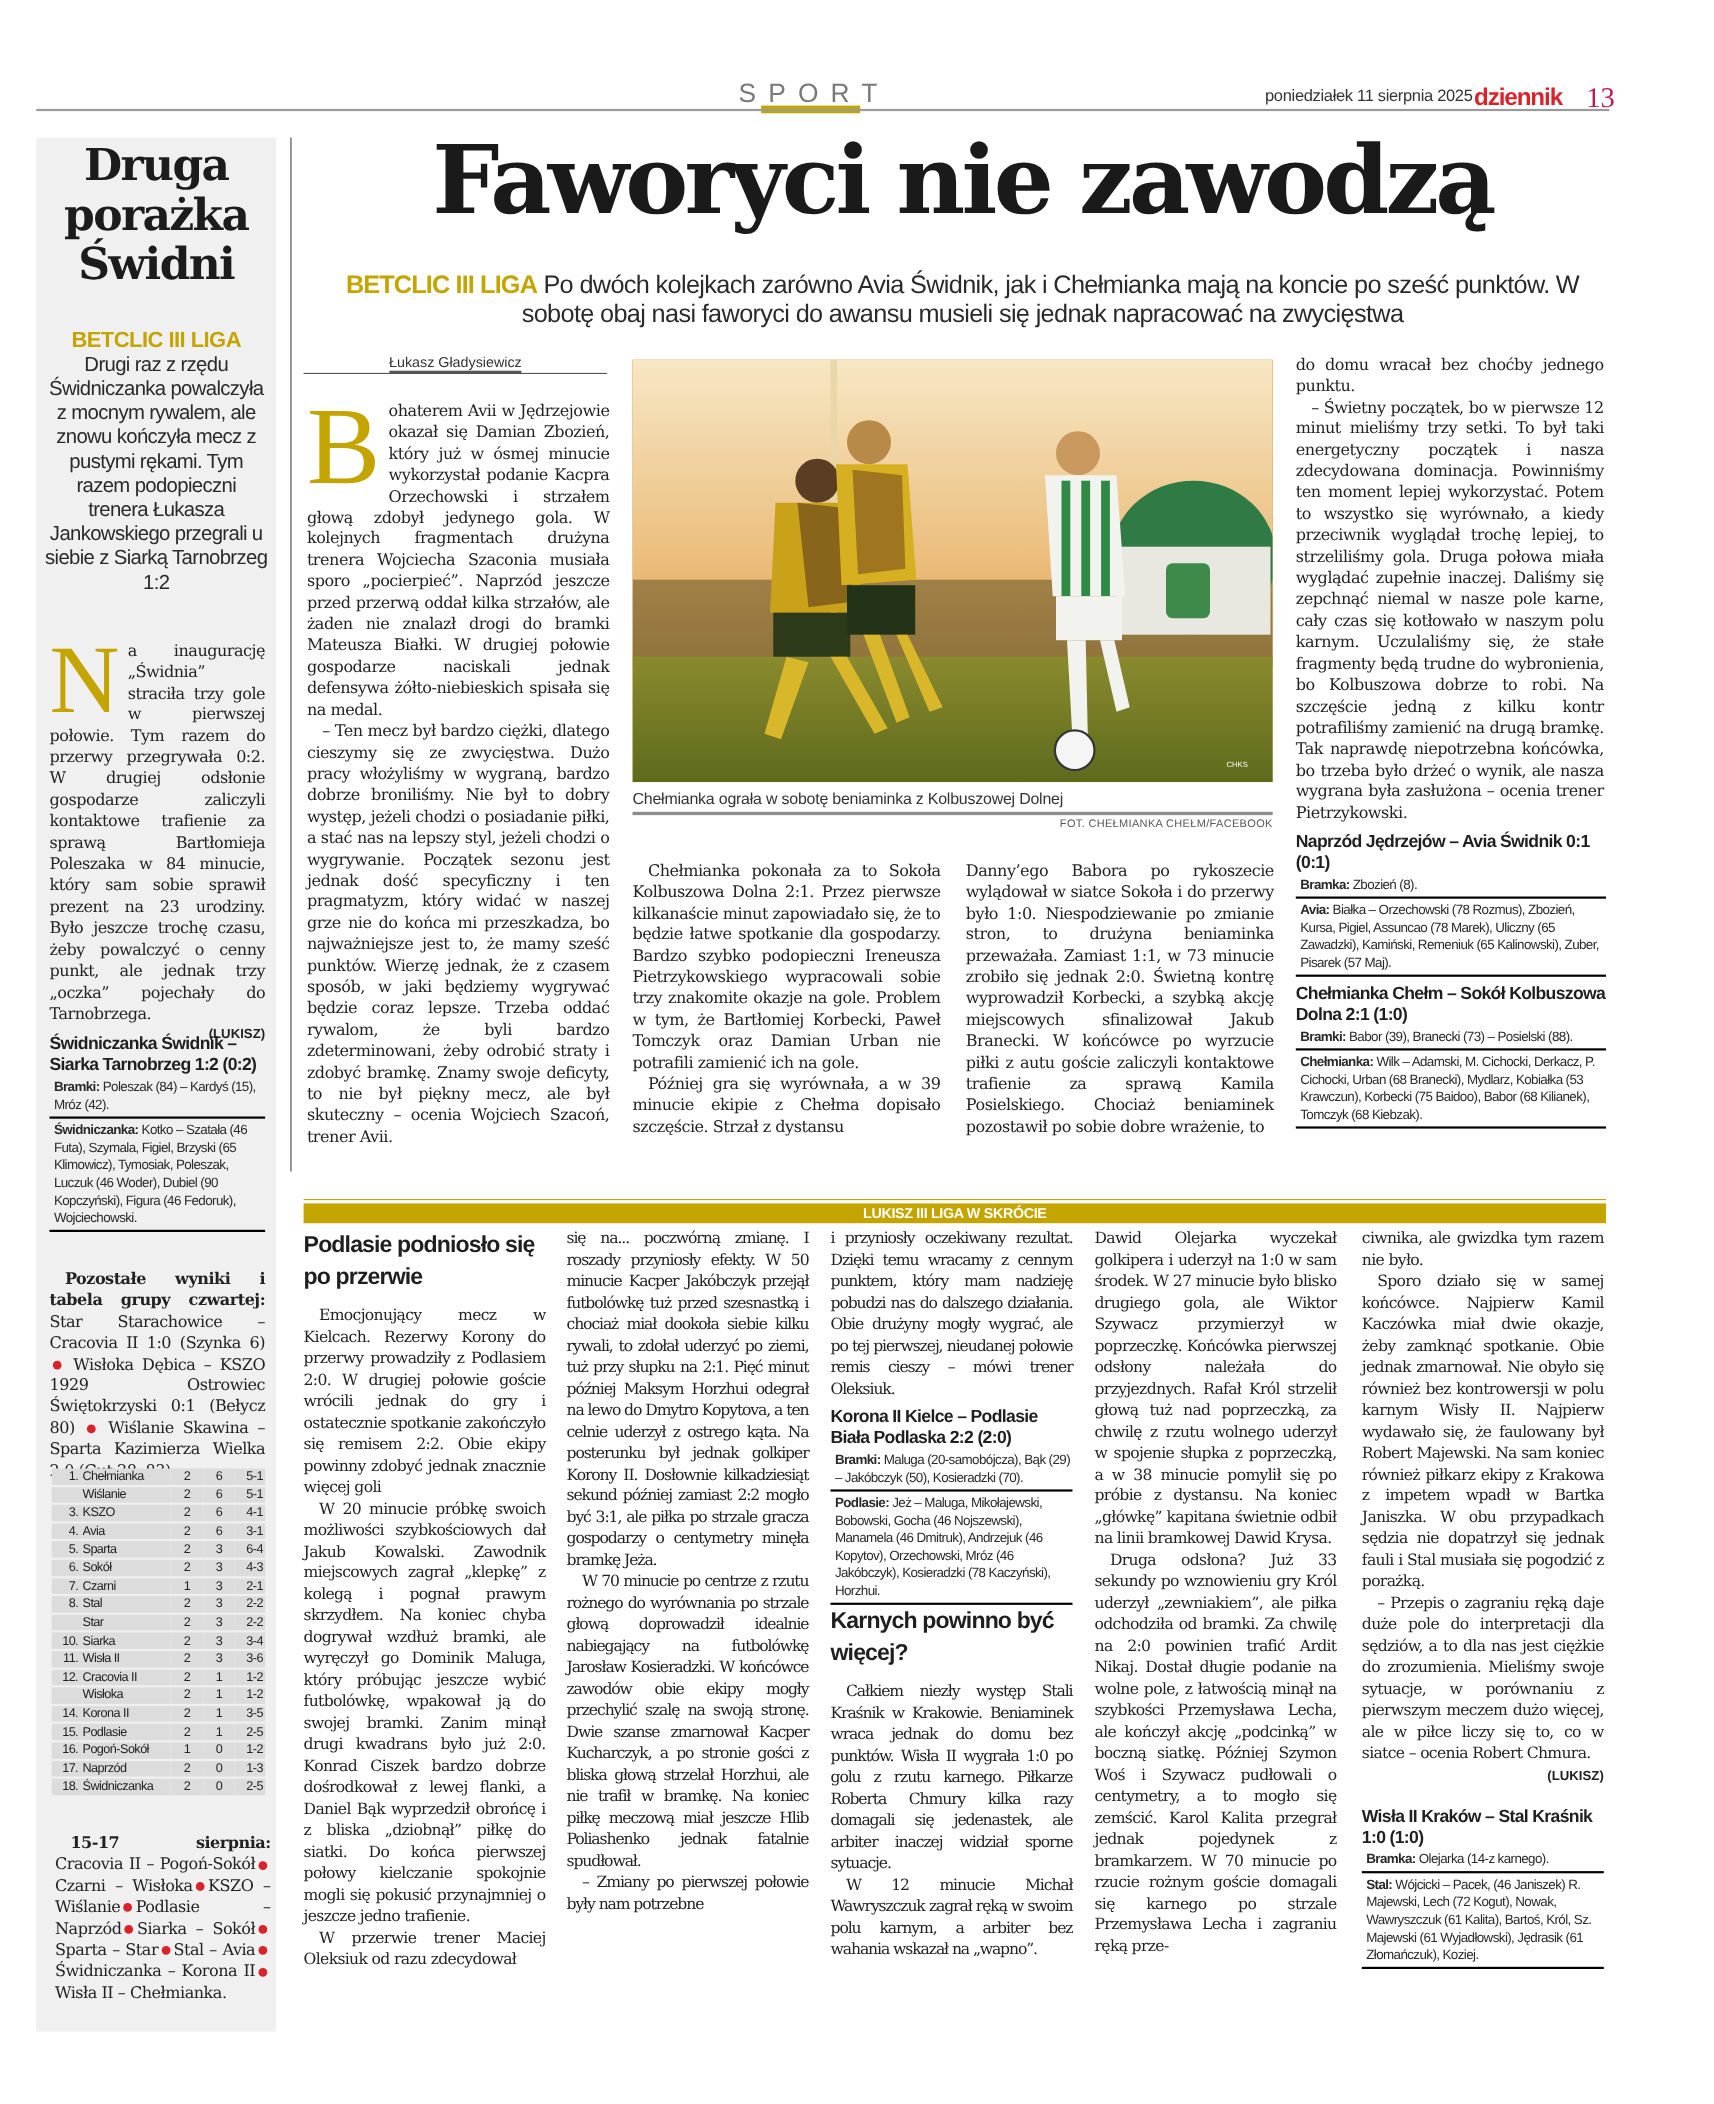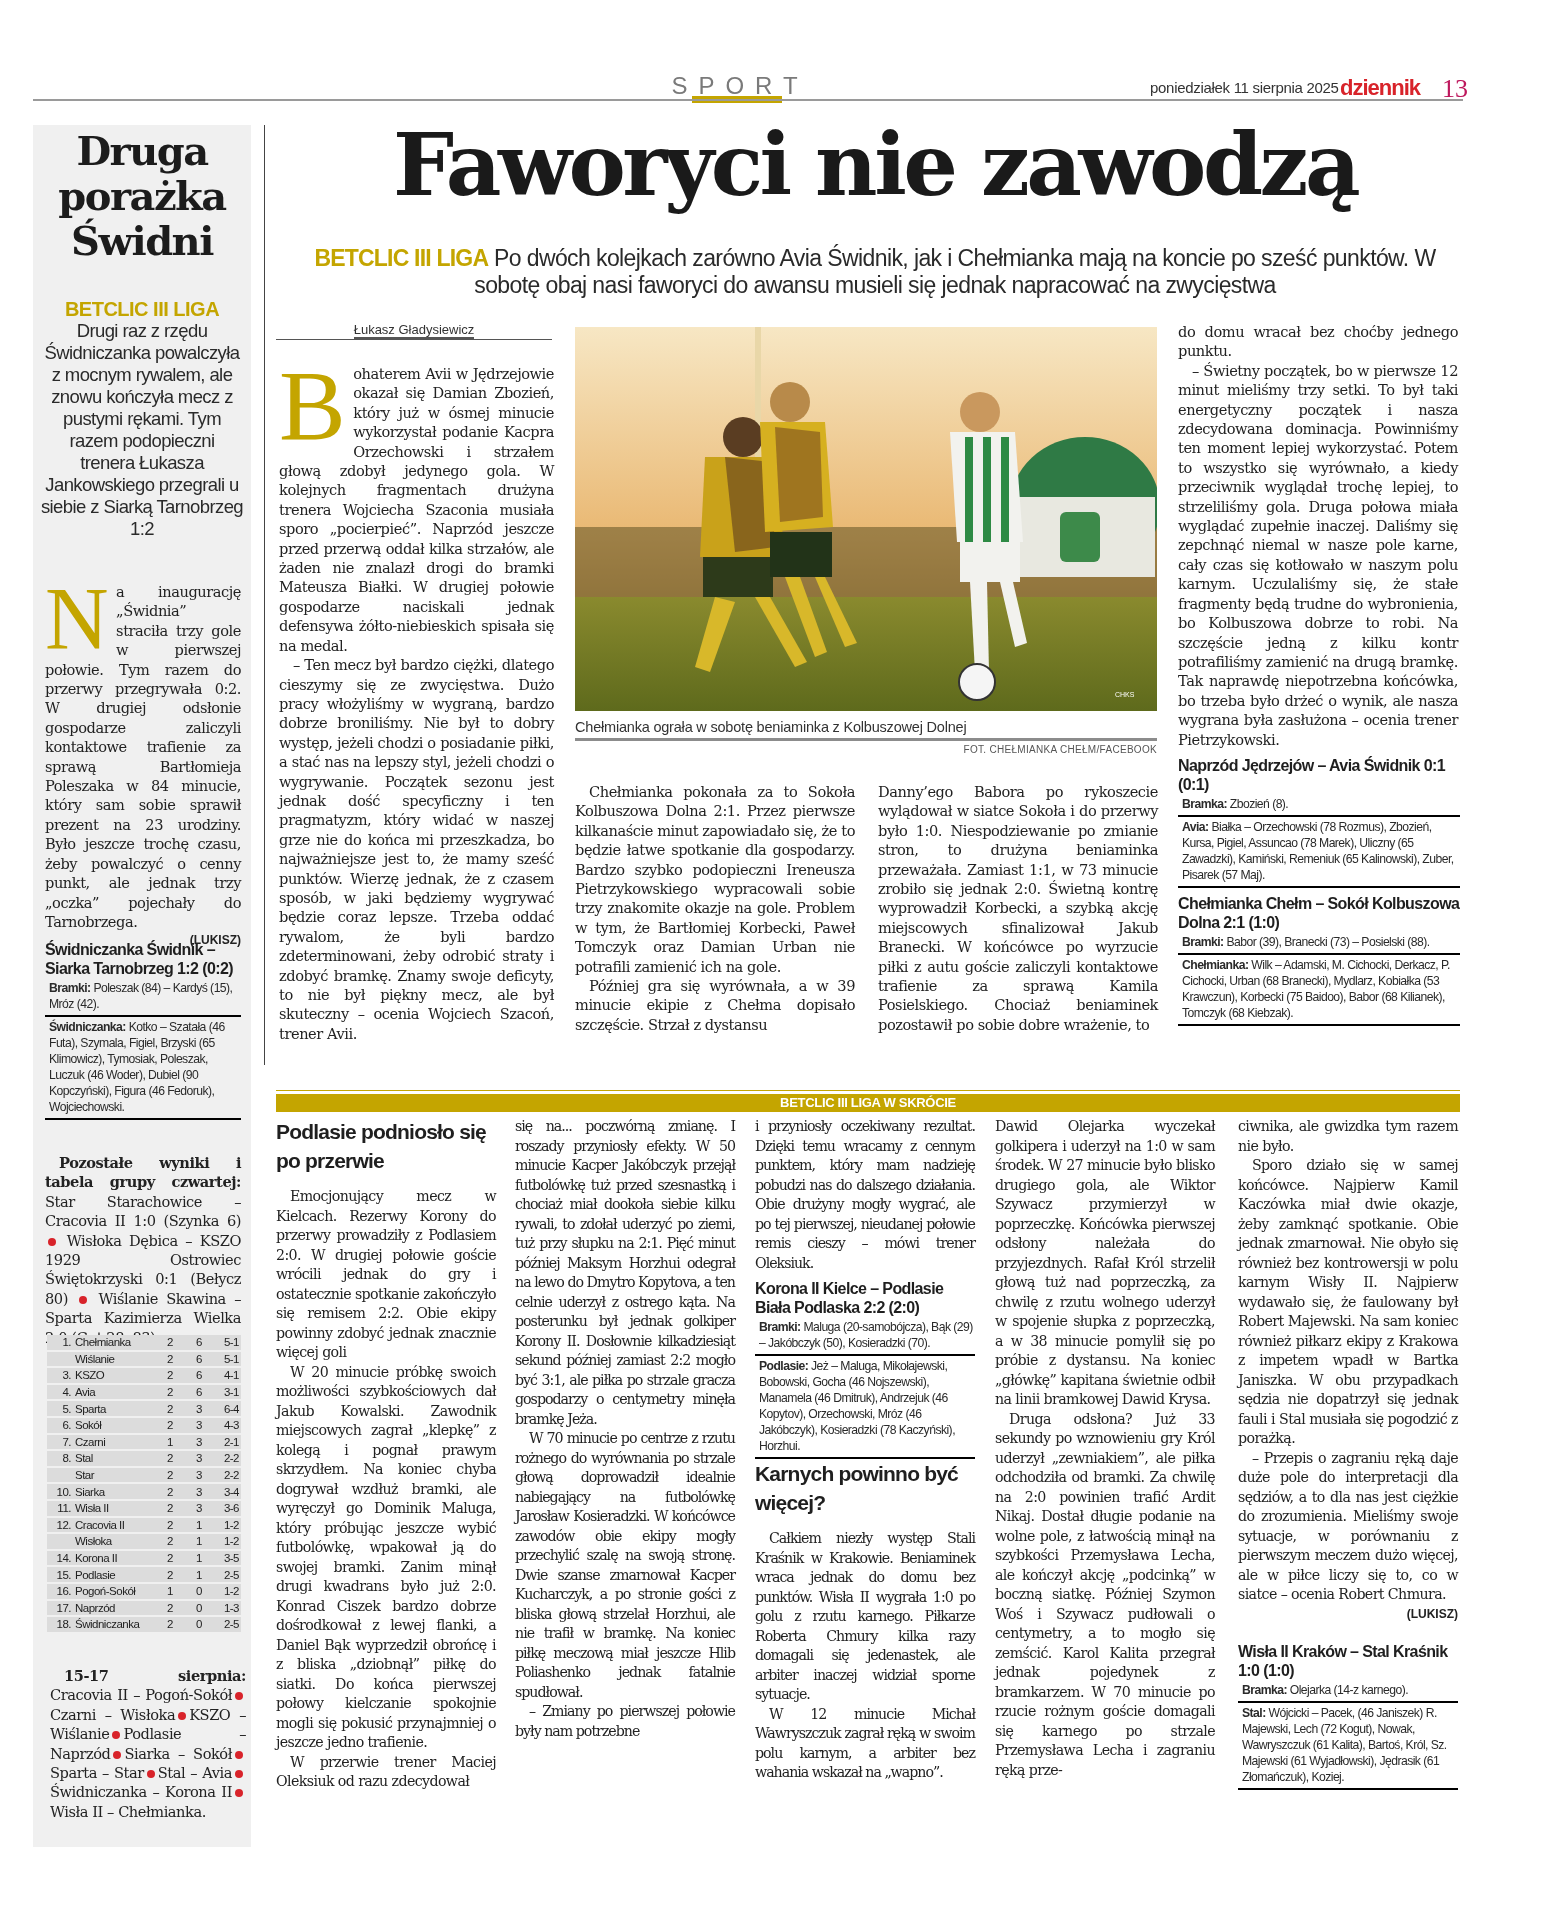--- a/index.html
+++ b/index.html
@@ -346,21 +346,21 @@
 <div class="col4-matches">
   <div class="match-title">Naprzód Jędrzejów – Avia Świdnik 0:1 (0:1)</div>
   <div class="match-detail"><b>Bramka:</b> <span>Zbozień (8).</span></div>
   <div class="match-detail"><b>Avia:</b> <span>Białka – Orzechowski (78 Rozmus), Zbozień, Kursa, Pigiel, Assuncao (78 Marek), Uliczny (65 Zawadzki), Kamiński, Remeniuk (65 Kalinowski), Zuber, Pisarek (57 Maj).</span></div>
   <div class="match-title" style="margin-top:6px">Chełmianka Chełm – Sokół Kolbuszowa Dolna 2:1 (1:0)</div>
   <div class="match-detail"><b>Bramki:</b> <span>Babor (39), Branecki (73) – Posielski (88).</span></div>
   <div class="match-detail"><b>Chełmianka:</b> <span>Wilk – Adamski, M. Cichocki, Derkacz, P. Cichocki, Urban (68 Branecki), Mydlarz, Kobiałka (53 Krawczun), Korbecki (75 Baidoo), Babor (68 Kilianek), Tomczyk (68 Kiebzak).</span></div>
 </div>
 
 <div class="brief-top-rule"></div>
-<div class="brief-bar">BETCLIC III LIGA W SKRÓCIE</div>
+<div class="brief-bar">LUKISZ III LIGA W SKRÓCIE</div>
 
 <div class="bcol" style="left:276px;">
   <div class="b-head">Podlasie podniosło się po przerwie</div>
   <div class="btext ind">Emocjonujący mecz w Kielcach. Rezerwy Korony do przerwy prowadziły z Podlasiem 2:0. W drugiej połowie goście wrócili jednak do gry i ostatecznie spotkanie zakończyło się remisem 2:2. Obie ekipy powinny zdobyć jednak znacznie więcej goli</div>
   <div class="btext ind">W 20 minucie próbkę swoich możliwości szybkościowych dał Jakub Kowalski. Zawodnik miejscowych zagrał „klepkę” z kolegą i pognał prawym skrzydłem. Na koniec chyba dogrywał wzdłuż bramki, ale wyręczył go Dominik Maluga, który próbując jeszcze wybić futbolówkę, wpakował ją do swojej bramki. Zanim minął drugi kwadrans było już 2:0. Konrad Ciszek bardzo dobrze dośrodkował z lewej flanki, a Daniel Bąk wyprzedził obrońcę i z bliska „dziobnął” piłkę do siatki. Do końca pierwszej połowy kielczanie spokojnie mogli się pokusić przynajmniej o jeszcze jedno trafienie.</div>
   <div class="btext ind">W przerwie trener Maciej Oleksiuk od razu zdecydował</div>
 </div>
 <div class="bcol" style="left:515px;">
   <div class="btext cond">się na... poczwórną zmianę. I roszady przyniosły efekty. W 50 minucie Kacper Jakóbczyk przejął futbolówkę tuż przed szesnastką i chociaż miał dookoła siebie kilku rywali, to zdołał uderzyć po ziemi, tuż przy słupku na 2:1. Pięć minut później Maksym Horzhui odegrał na lewo do Dmytro Kopytova, a ten celnie uderzył z ostrego kąta. Na posterunku był jednak golkiper Korony II. Dosłownie kilkadziesiąt sekund później zamiast 2:2 mogło być 3:1, ale piłka po strzale gracza gospodarzy o centymetry minęła bramkę Jeża.</div>
   <div class="btext cond ind">W 70 minucie po centrze z rzutu rożnego do wyrównania po strzale głową doprowadził idealnie nabiegający na futbolówkę Jarosław Kosieradzki. W końcówce zawodów obie ekipy mogły przechylić szalę na swoją stronę. Dwie szanse zmarnował Kacper Kucharczyk, a po stronie gości z bliska głową strzelał Horzhui, ale nie trafił w bramkę. Na koniec piłkę meczową miał jeszcze Hlib Poliashenko jednak fatalnie spudłował.</div>

